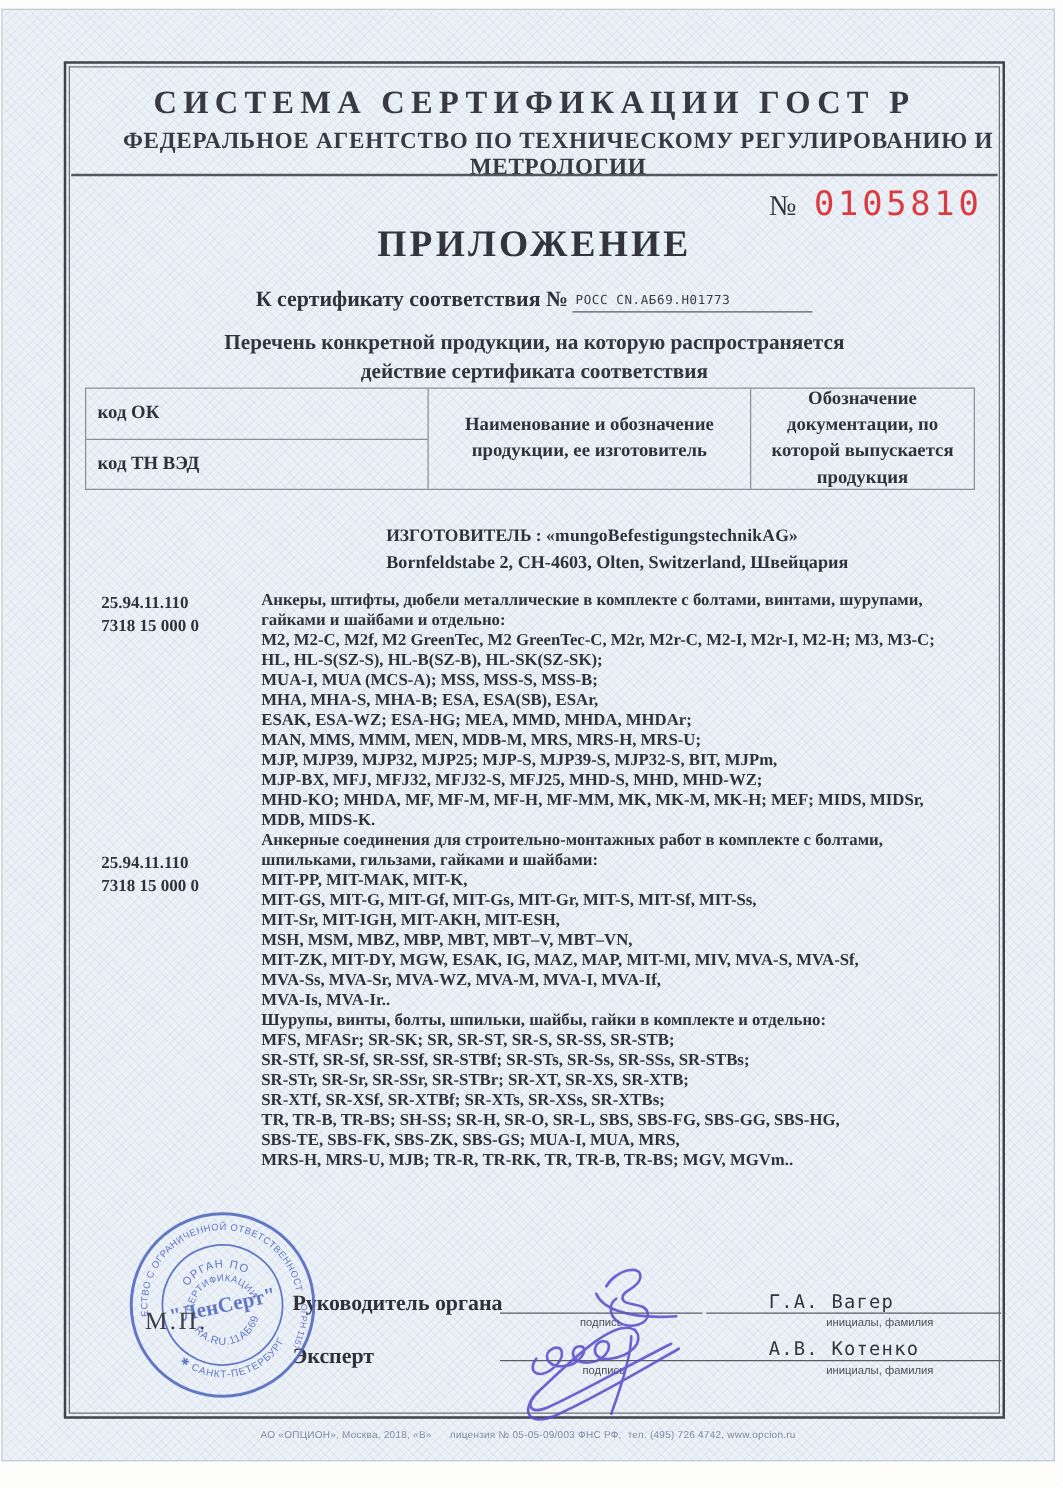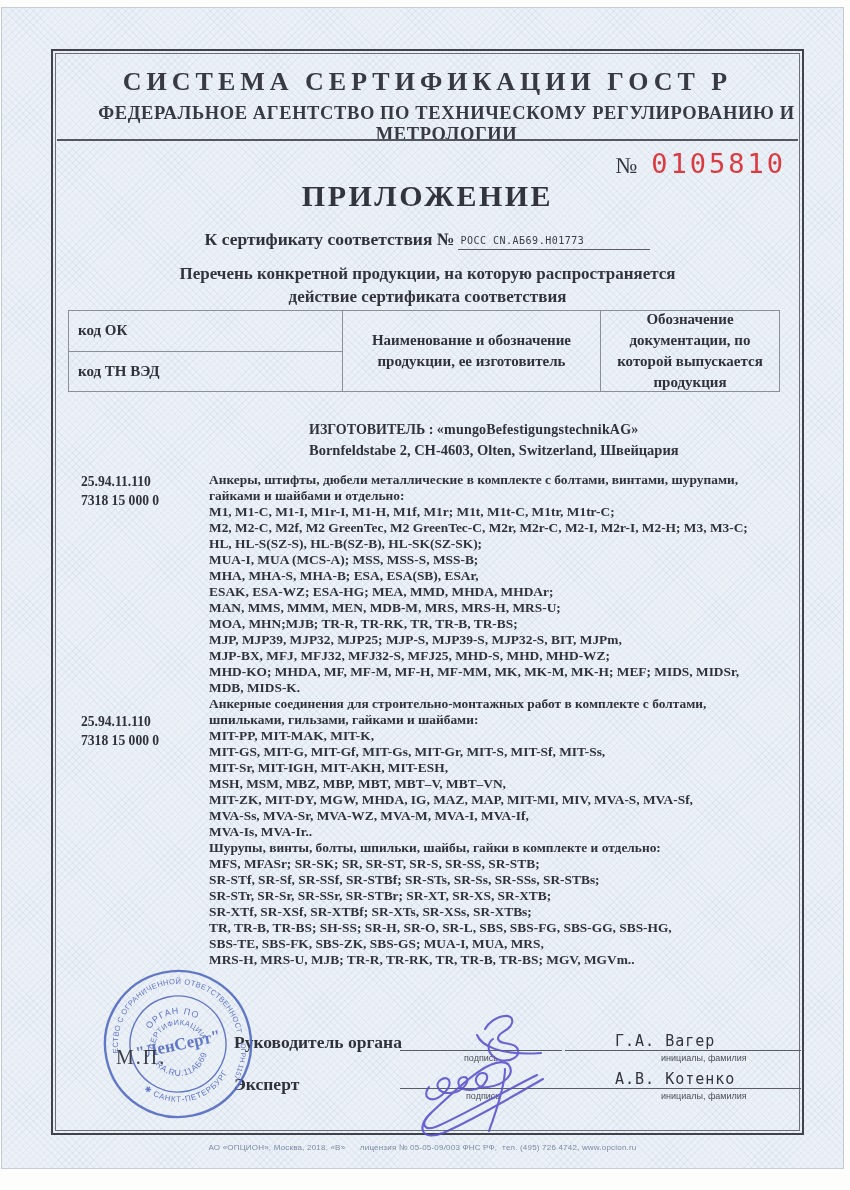--- a/index.html
+++ b/index.html
@@ -172,48 +172,46 @@
         </div>
 
         <div class="block block-a">
           <div class="codes">
             <div>25.94.11.110</div>
             <div>7318 15 000 0</div>
           </div>
           <div class="lines">
               <div class="pline">Анкеры,  штифты,  дюбели металлические в комплекте с болтами, винтами, шурупами,</div>
               <div class="pline">гайками и шайбами и отдельно:</div>
-              <div class="pline">M1, M1-C, M1-I, M1r-I, M1-H, M1f, M1r; M1t, M1t-C, M1tr, M1tr-C;</div>
               <div class="pline">M2, M2-C, M2f, M2 GreenTec, M2 GreenTec-C, M2r, M2r-C, M2-I, M2r-I, M2-H; M3, M3-C;</div>
               <div class="pline">HL, HL-S(SZ-S), HL-B(SZ-B), HL-SK(SZ-SK);</div>
               <div class="pline">MUA-I, MUA (MCS-A); MSS, MSS-S, MSS-B;</div>
               <div class="pline">MHA, MHA-S, MHA-B;  ESA, ESA(SB), ESAr,</div>
               <div class="pline">ESAK, ESA-WZ; ESA-HG; MEA, MMD, MHDA, MHDAr;</div>
               <div class="pline">MAN, MMS, MMM, MEN, MDB-M, MRS, MRS-H, MRS-U;</div>
-              <div class="pline">MOA, MHN;MJB; TR-R, TR-RK, TR, TR-B, TR-BS;</div>
               <div class="pline">MJP, MJP39, MJP32, MJP25;  MJP-S, MJP39-S, MJP32-S, BIT, MJPm,</div>
               <div class="pline">MJP-BX, MFJ, MFJ32, MFJ32-S, MFJ25, MHD-S, MHD, MHD-WZ;</div>
               <div class="pline">MHD-KO; MHDA,  MF, MF-M, MF-H, MF-MM, MK, MK-M, MK-H; MEF; MIDS, MIDSr,</div>
               <div class="pline">MDB, MIDS-K.</div>
             </div>
         </div>
 
         <div class="block block-b">
           <div class="codes">
             <div>25.94.11.110</div>
             <div>7318 15 000 0</div>
           </div>
           <div class="lines">
               <div class="pline">Анкерные соединения для строительно-монтажных работ в комплекте с болтами,</div>
               <div class="pline">шпильками, гильзами,  гайками и  шайбами:</div>
               <div class="pline">MIT-PP, MIT-MAK, MIT-K,</div>
               <div class="pline">MIT-GS, MIT-G, MIT-Gf, MIT-Gs, MIT-Gr, MIT-S, MIT-Sf, MIT-Ss,</div>
               <div class="pline">MIT-Sr,  MIT-IGH, MIT-AKH, MIT-ESH,</div>
               <div class="pline">MSH, MSM, MBZ, MBP, MBT, MBT–V, MBT–VN,</div>
-              <div class="pline">MIT-ZK,  MIT-DY,  MGW,  MHDA, IG, MAZ, MAP, MIT-MI, MIV, MVA-S,   MVA-Sf,</div>
+              <div class="pline">MIT-ZK,  MIT-DY,  MGW,  ESAK, IG, MAZ, MAP, MIT-MI, MIV, MVA-S,   MVA-Sf,</div>
               <div class="pline">MVA-Ss, MVA-Sr, MVA-WZ, MVA-M, MVA-I, MVA-If,</div>
               <div class="pline">MVA-Is, MVA-Ir..</div>
               <div class="pline">Шурупы, винты, болты, шпильки, шайбы,  гайки в комплекте и отдельно:</div>
               <div class="pline">MFS, MFASr;  SR-SK;  SR, SR-ST, SR-S, SR-SS, SR-STB;</div>
               <div class="pline">SR-STf, SR-Sf, SR-SSf, SR-STBf; SR-STs, SR-Ss, SR-SSs, SR-STBs;</div>
               <div class="pline">SR-STr, SR-Sr, SR-SSr, SR-STBr; SR-XT, SR-XS, SR-XTB;</div>
               <div class="pline">SR-XTf, SR-XSf, SR-XTBf; SR-XTs, SR-XSs, SR-XTBs;</div>
               <div class="pline">TR, TR-B, TR-BS; SH-SS; SR-H, SR-O, SR-L, SBS, SBS-FG, SBS-GG, SBS-HG,</div>
               <div class="pline">SBS-TE,  SBS-FK, SBS-ZK, SBS-GS; MUA-I, MUA, MRS,</div>
               <div class="pline">MRS-H, MRS-U, MJB; TR-R, TR-RK, TR, TR-B, TR-BS; MGV, MGVm..</div>

